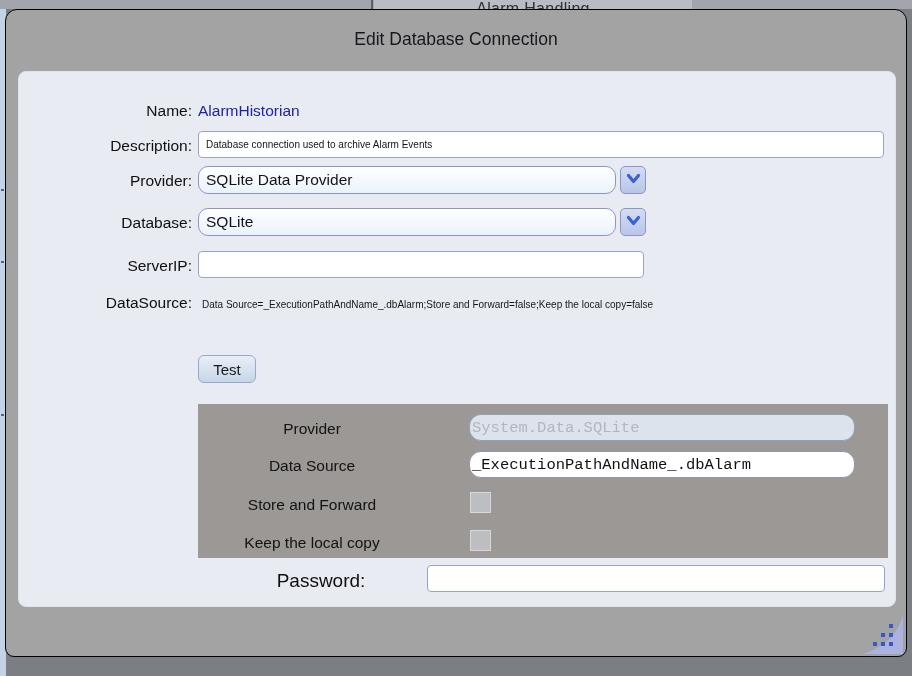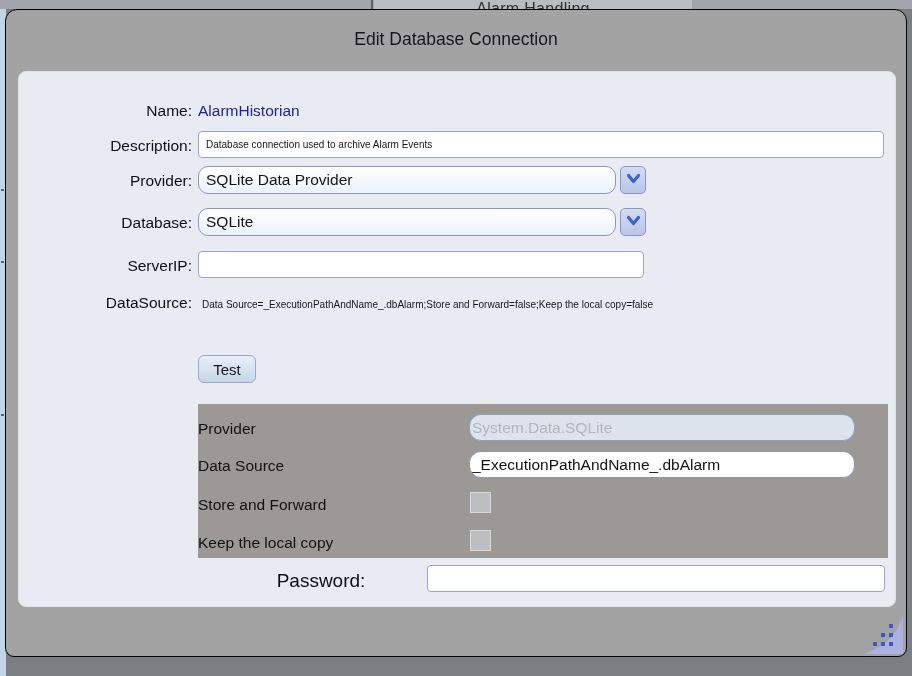--- a/index.html
+++ b/index.html
@@ -44,23 +44,23 @@
 
   .ds-text { position:absolute; left:183px; top:222px; width:664px;
              font-size:10px; line-height:22.5px; color:#17171b; }
 
   .test-btn { position:absolute; left:179px; top:283px; width:58px; height:28px;
               background:linear-gradient(#e9eff6, #c6d6e8); border:1.5px solid #9aa6d0; border-radius:6px;
               font-family:"Liberation Sans", sans-serif; font-size:15px; color:#17181d; cursor:pointer; }
 
   
   .gray-panel { position:absolute; left:179px; top:332px; width:690px; height:154px; background:#9b9896; }
-  .glabel { position:absolute; left:0; width:228px; text-align:left; font-size:15.5px; color:#131313; }
+  .glabel { position:absolute; left:0; width:228px; text-align:center; font-size:15.5px; color:#131313; }
   .ginput { position:absolute; left:271px; width:386px; height:27px; border-radius:12px;
-            font-family:Liberation Sans, sans-serif; font-size:15.5px; padding:0 2px; outline:none; }
+            font-family:Liberation Mono, monospace; font-size:15.5px; padding:0 2px; outline:none; }
   .ginput.disabled { background:#dce3ed; border:1.5px solid #8aa3bd; color:#b2b6bd; }
   .ginput.white { background:#ffffff; border:1.5px solid #8e96b6; color:#111114; }
   .gcheck { position:absolute; left:272px; width:21px; height:21px; background:#bcbec2; border:1.5px solid #d6d8db; }
 
   .pw-label { position:absolute; left:200px; top:498px; width:204px; text-align:center; font-size:19px; color:#0f0f13; }
   .pw-input { left:408px; top:493px; width:458px; height:27px; }
 
   
   .btn { position:absolute; top:618px; height:29px; border-radius:4px; font-family:"Liberation Sans", sans-serif;
          font-size:15.5px; color:#131318; cursor:pointer;margin-top:47px; }

